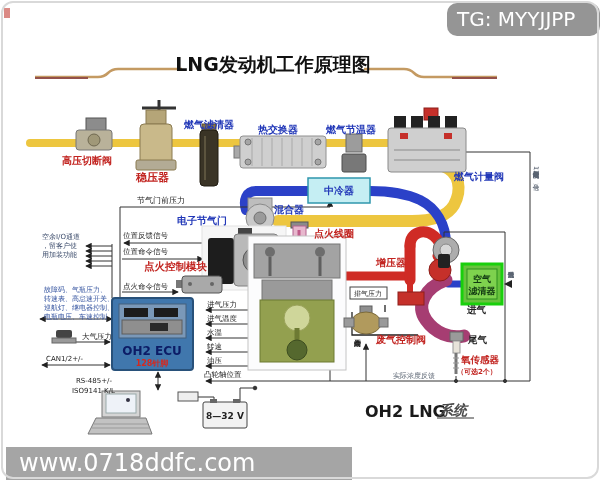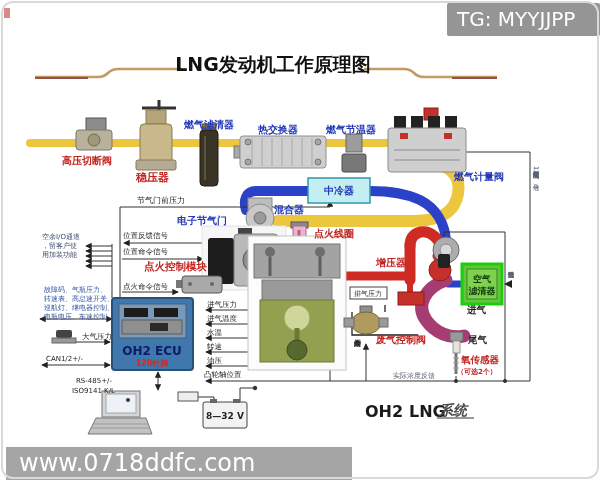--- a/index.html
+++ b/index.html
@@ -7,21 +7,21 @@
          font-family:"DejaVu Sans","Liberation Sans",sans-serif;}
   .photo-frame{position:absolute;inset:1px;border:2px solid #d9d9d9;border-radius:12px;pointer-events:none;z-index:9;}
   svg{position:absolute;left:0;top:0;z-index:1;}
   svg text{font-family:"DejaVu Sans","Liberation Sans",sans-serif;}
   .t-red{fill:#c22420;font-weight:bold;}
   .t-blue{fill:#2238b8;font-weight:bold;}
   .t-blk{fill:#222;}
   .t-gray{fill:#5a6472;}
   .vtext{writing-mode:vertical-rl;}
   .tg-watermark{position:absolute;left:447px;top:3px;width:153px;height:33px;background:rgba(140,140,140,.92);
-      color:#fff;font-size:20px;line-height:33px;padding-left:10px;box-sizing:border-box;z-index:8;border-radius:2px;}
+      color:#fff;font-size:20px;line-height:33px;padding-left:10px;box-sizing:border-box;z-index:8;border-radius:10px;}
   .bottom-watermark{position:absolute;left:6px;top:447px;width:346px;height:48px;background:rgba(152,152,152,.88);
       color:#fff;font-size:24px;line-height:32px;padding-left:13px;box-sizing:border-box;z-index:8;}
   .faint-watermark{position:absolute;left:30px;top:406px;font-size:26px;font-weight:bold;letter-spacing:5px;
       color:rgba(185,185,185,.5);z-index:2;}
   .corner-mark{position:absolute;left:4px;top:8px;width:6px;height:10px;background:#c84b44;opacity:.65;z-index:3;}
 </style>
 </head>
 <body>
 
 <div class="stage">

